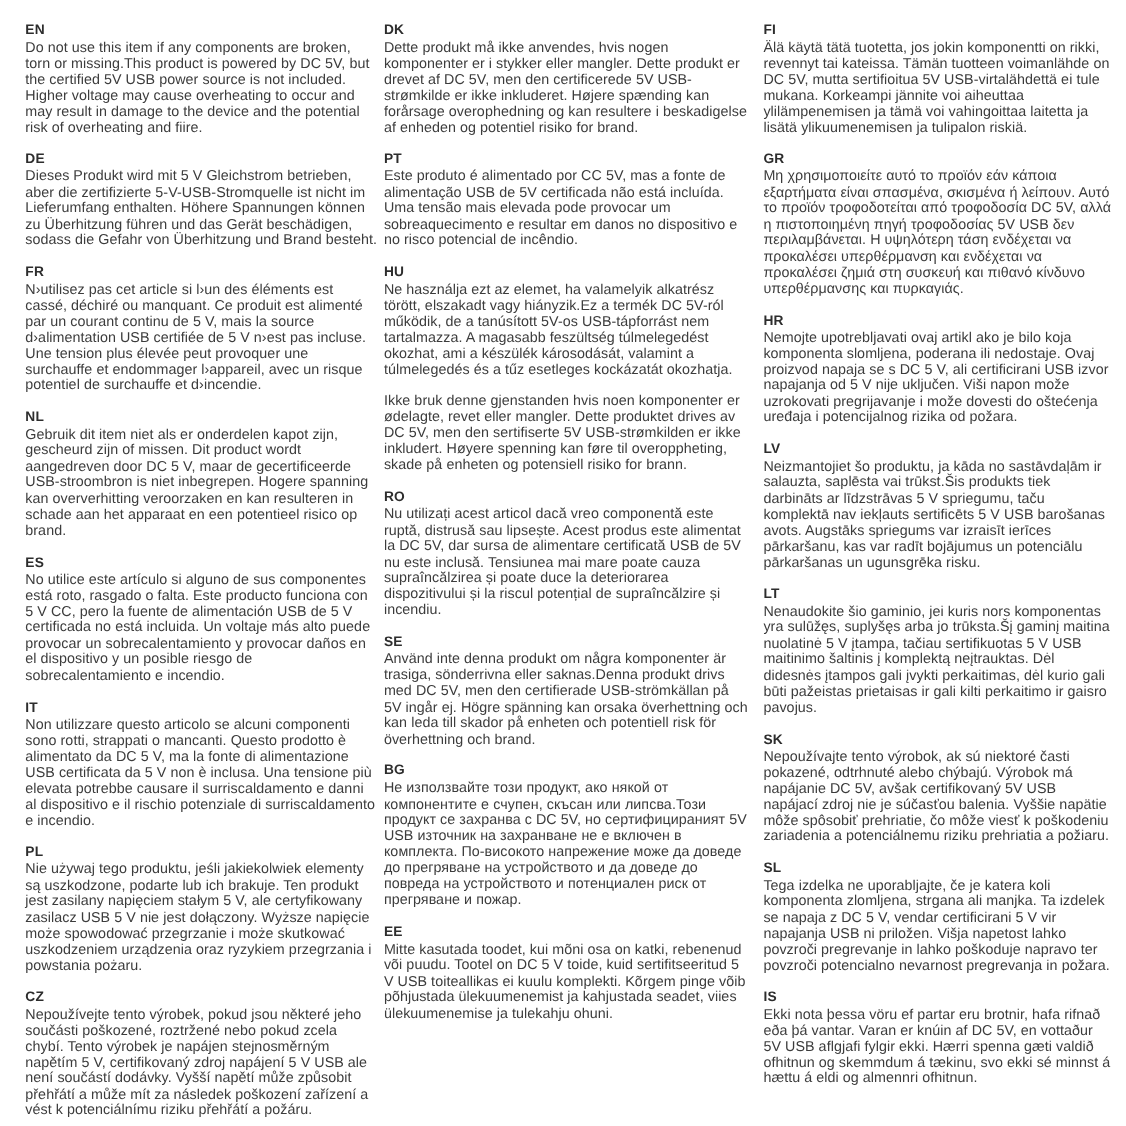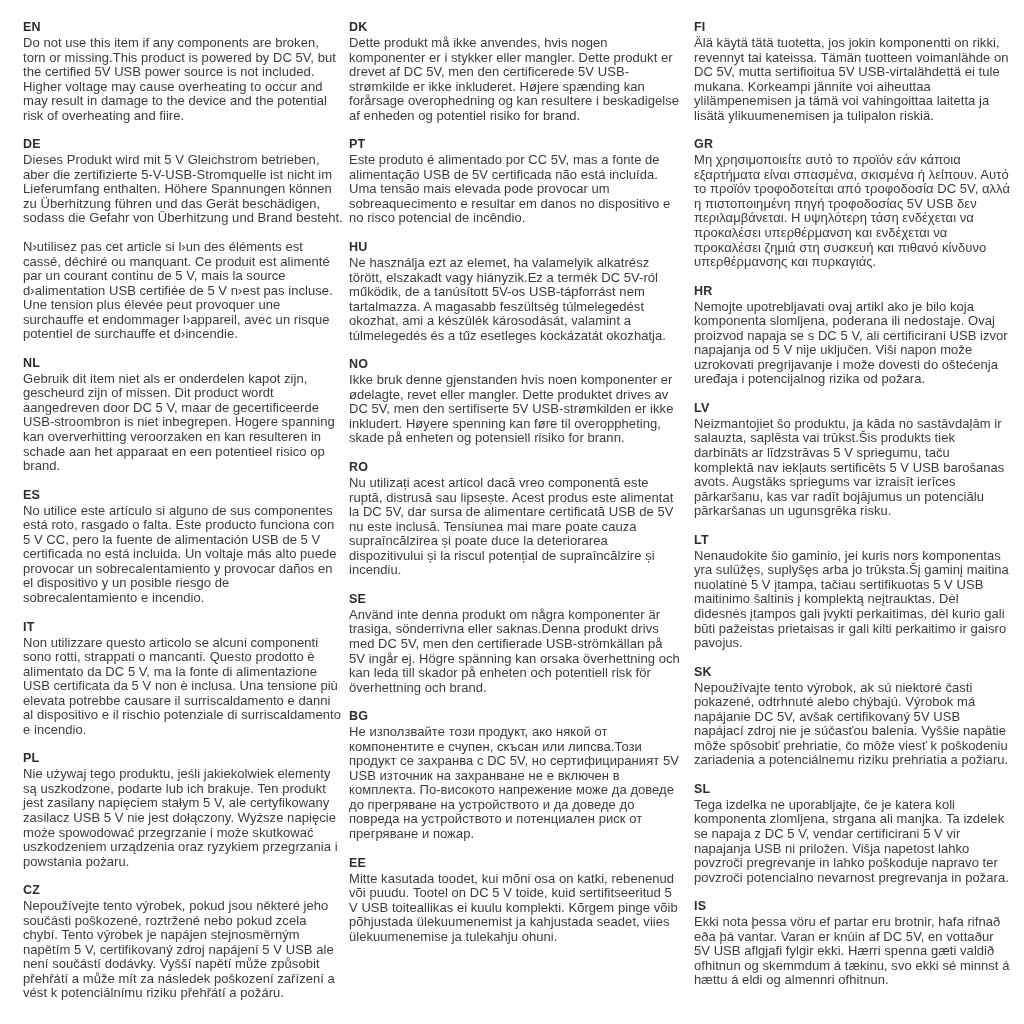--- a/index.html
+++ b/index.html
@@ -55,20 +55,21 @@
     <div class="section-code">EN</div>
     <div class="section-text">Do not use this item if any components are broken, torn or missing.This product is powered by DC 5V, but the certified 5V USB power source is not included. Higher voltage may cause overheating to occur and may result in damage to the device and the potential risk of overheating and fiire.</div>
   </div>
 
   <div class="section">
     <div class="section-code">DE</div>
     <div class="section-text">Dieses Produkt wird mit 5 V Gleichstrom betrieben, aber die zertifizierte 5-V-USB-Stromquelle ist nicht im Lieferumfang enthalten. Höhere Spannungen können zu Überhitzung führen und das Gerät beschädigen, sodass die Gefahr von Überhitzung und Brand besteht.</div>
   </div>
 
   <div class="section">
+    <div class="section-code">FR</div>
     <div class="section-text">N›utilisez pas cet article si l›un des éléments est cassé, déchiré ou manquant. Ce produit est alimenté par un courant continu de 5 V, mais la source d›alimentation USB certifiée de 5 V n›est pas incluse. Une tension plus élevée peut provoquer une surchauffe et endommager l›appareil, avec un risque potentiel de surchauffe et d›incendie.</div>
   </div>
 
   <div class="section">
     <div class="section-code">NL</div>
     <div class="section-text">Gebruik dit item niet als er onderdelen kapot zijn, gescheurd zijn of missen. Dit product wordt aangedreven door DC 5 V, maar de gecertificeerde USB-stroombron is niet inbegrepen. Hogere spanning kan oververhitting veroorzaken en kan resulteren in schade aan het apparaat en een potentieel risico op brand.</div>
   </div>
 
   <div class="section">
     <div class="section-code">ES</div>
@@ -100,21 +101,20 @@
     <div class="section-code">PT</div>
     <div class="section-text">Este produto é alimentado por CC 5V, mas a fonte de alimentação USB de 5V certificada não está incluída. Uma tensão mais elevada pode provocar um sobreaquecimento e resultar em danos no dispositivo e no risco potencial de incêndio.</div>
   </div>
 
   <div class="section">
     <div class="section-code">HU</div>
     <div class="section-text">Ne használja ezt az elemet, ha valamelyik alkatrész törött, elszakadt vagy hiányzik.Ez a termék DC 5V-ról működik, de a tanúsított 5V-os USB-tápforrást nem tartalmazza. A magasabb feszültség túlmelegedést okozhat, ami a készülék károsodását, valamint a túlmelegedés és a tűz esetleges kockázatát okozhatja.</div>
   </div>
 
   <div class="section">
-    <div class="section-code">NO</div>
     <div class="section-text">Ikke bruk denne gjenstanden hvis noen komponenter er ødelagte, revet eller mangler. Dette produktet drives av DC 5V, men den sertifiserte 5V USB-strømkilden er ikke inkludert. Høyere spenning kan føre til overoppheting, skade på enheten og potensiell risiko for brann.</div>
   </div>
 
   <div class="section">
     <div class="section-code">RO</div>
     <div class="section-text">Nu utilizați acest articol dacă vreo componentă este ruptă, distrusă sau lipsește. Acest produs este alimentat la DC 5V, dar sursa de alimentare certificată USB de 5V nu este inclusă. Tensiunea mai mare poate cauza supraîncălzirea și poate duce la deteriorarea dispozitivului și la riscul potențial de supraîncălzire și incendiu.</div>
   </div>
 
   <div class="section">
     <div class="section-code">SE</div>

